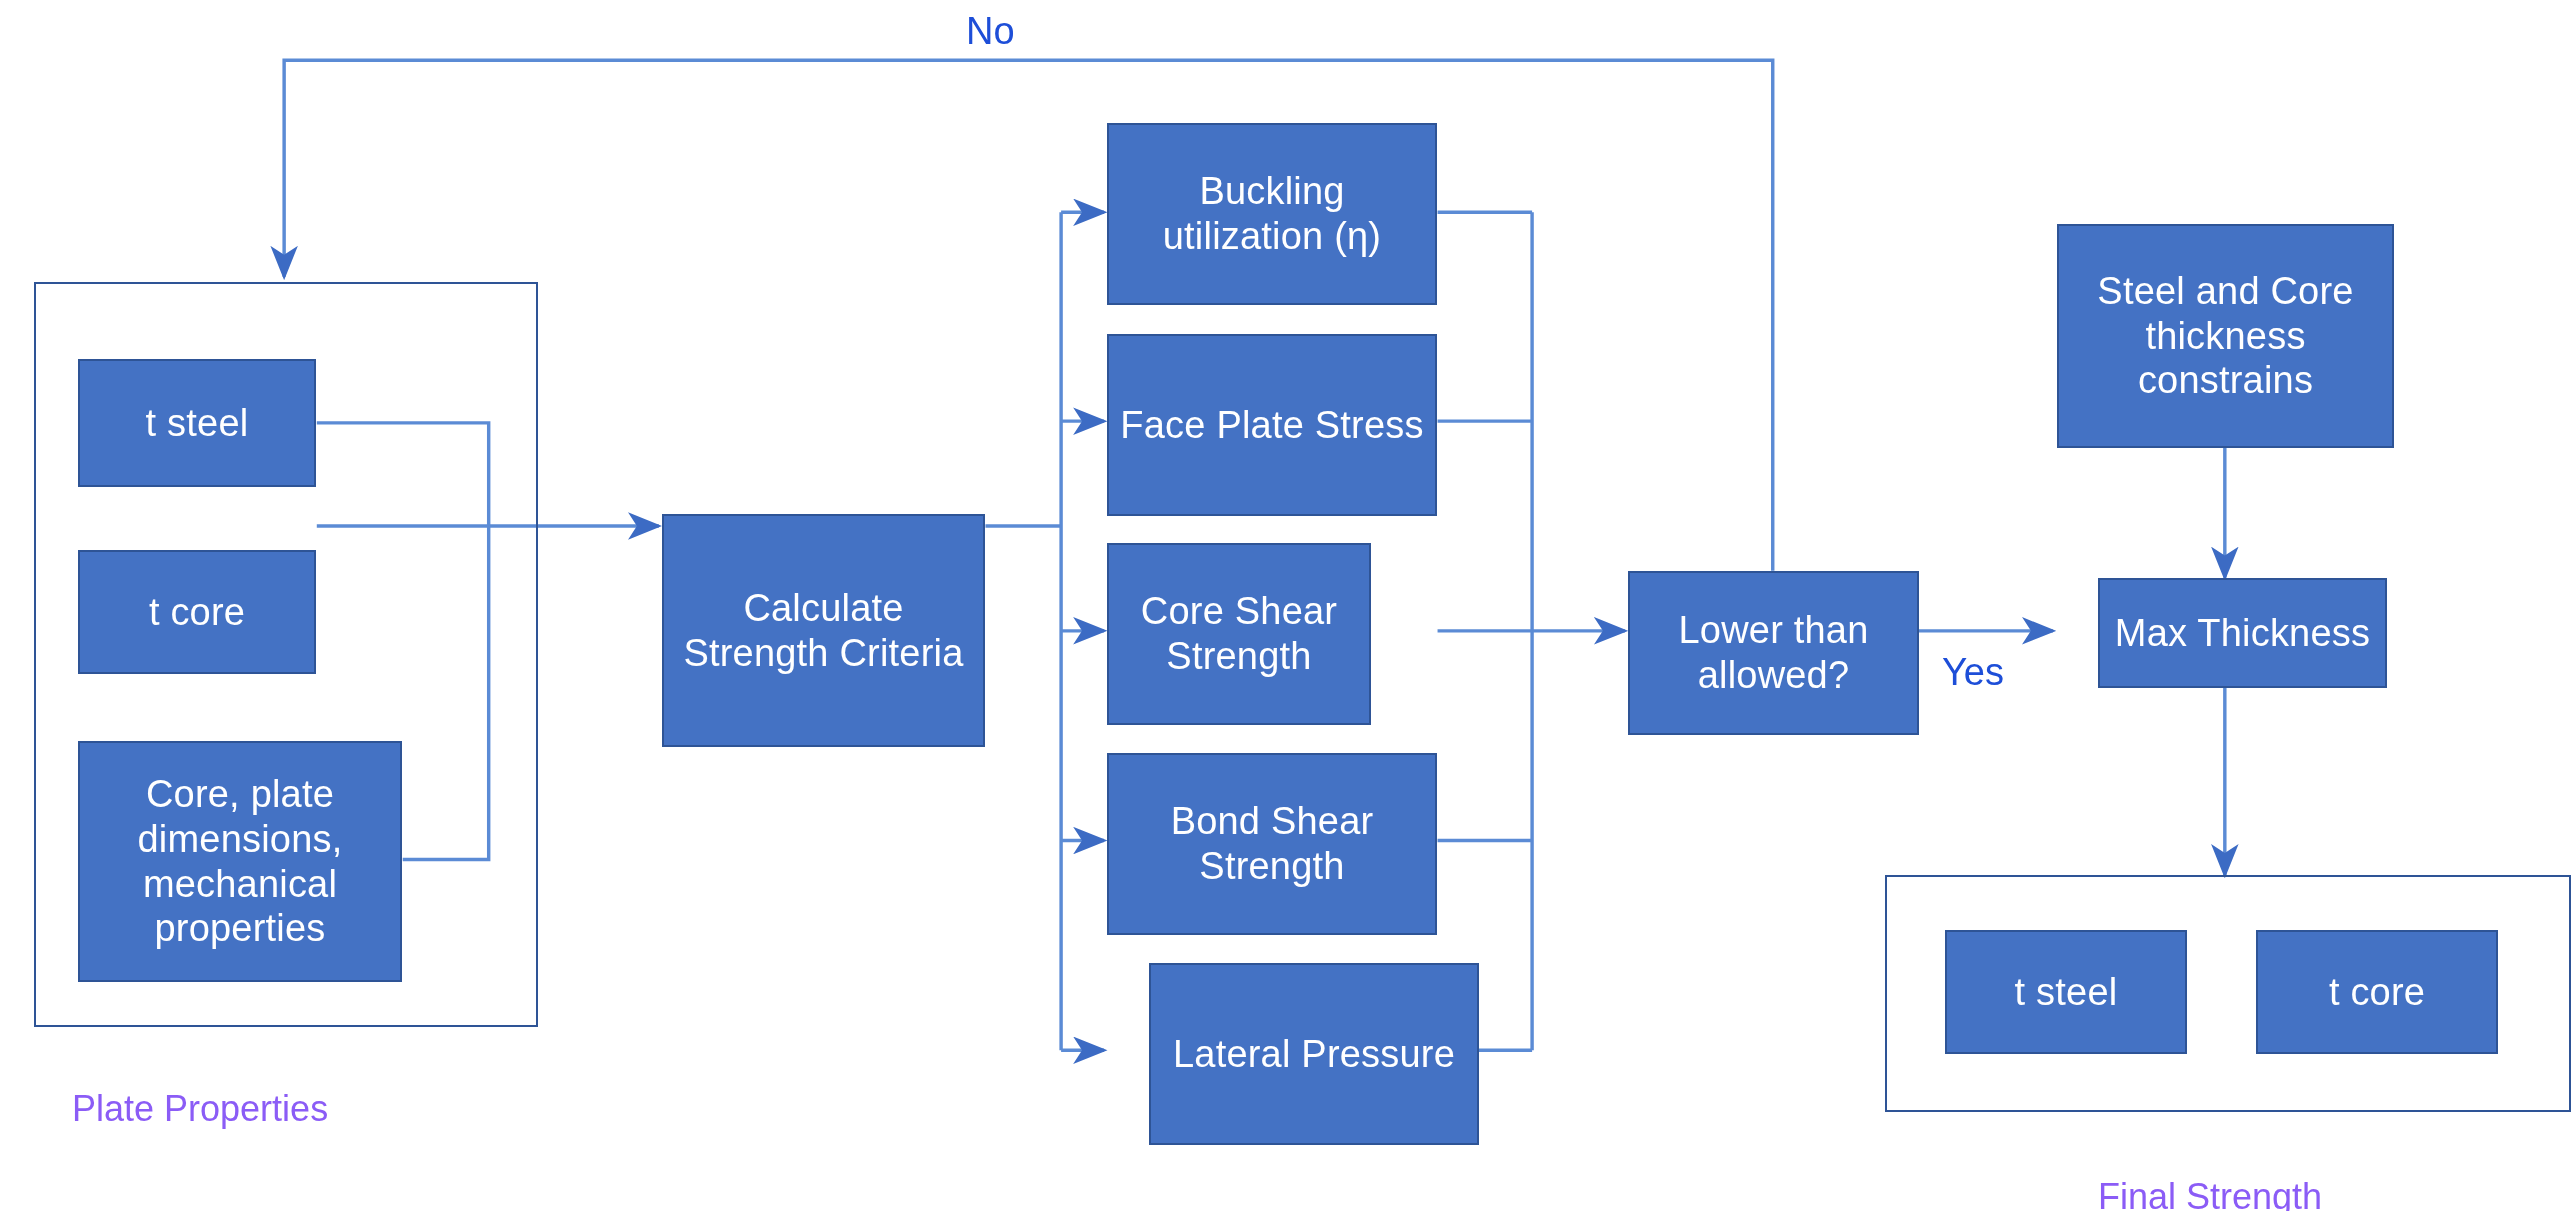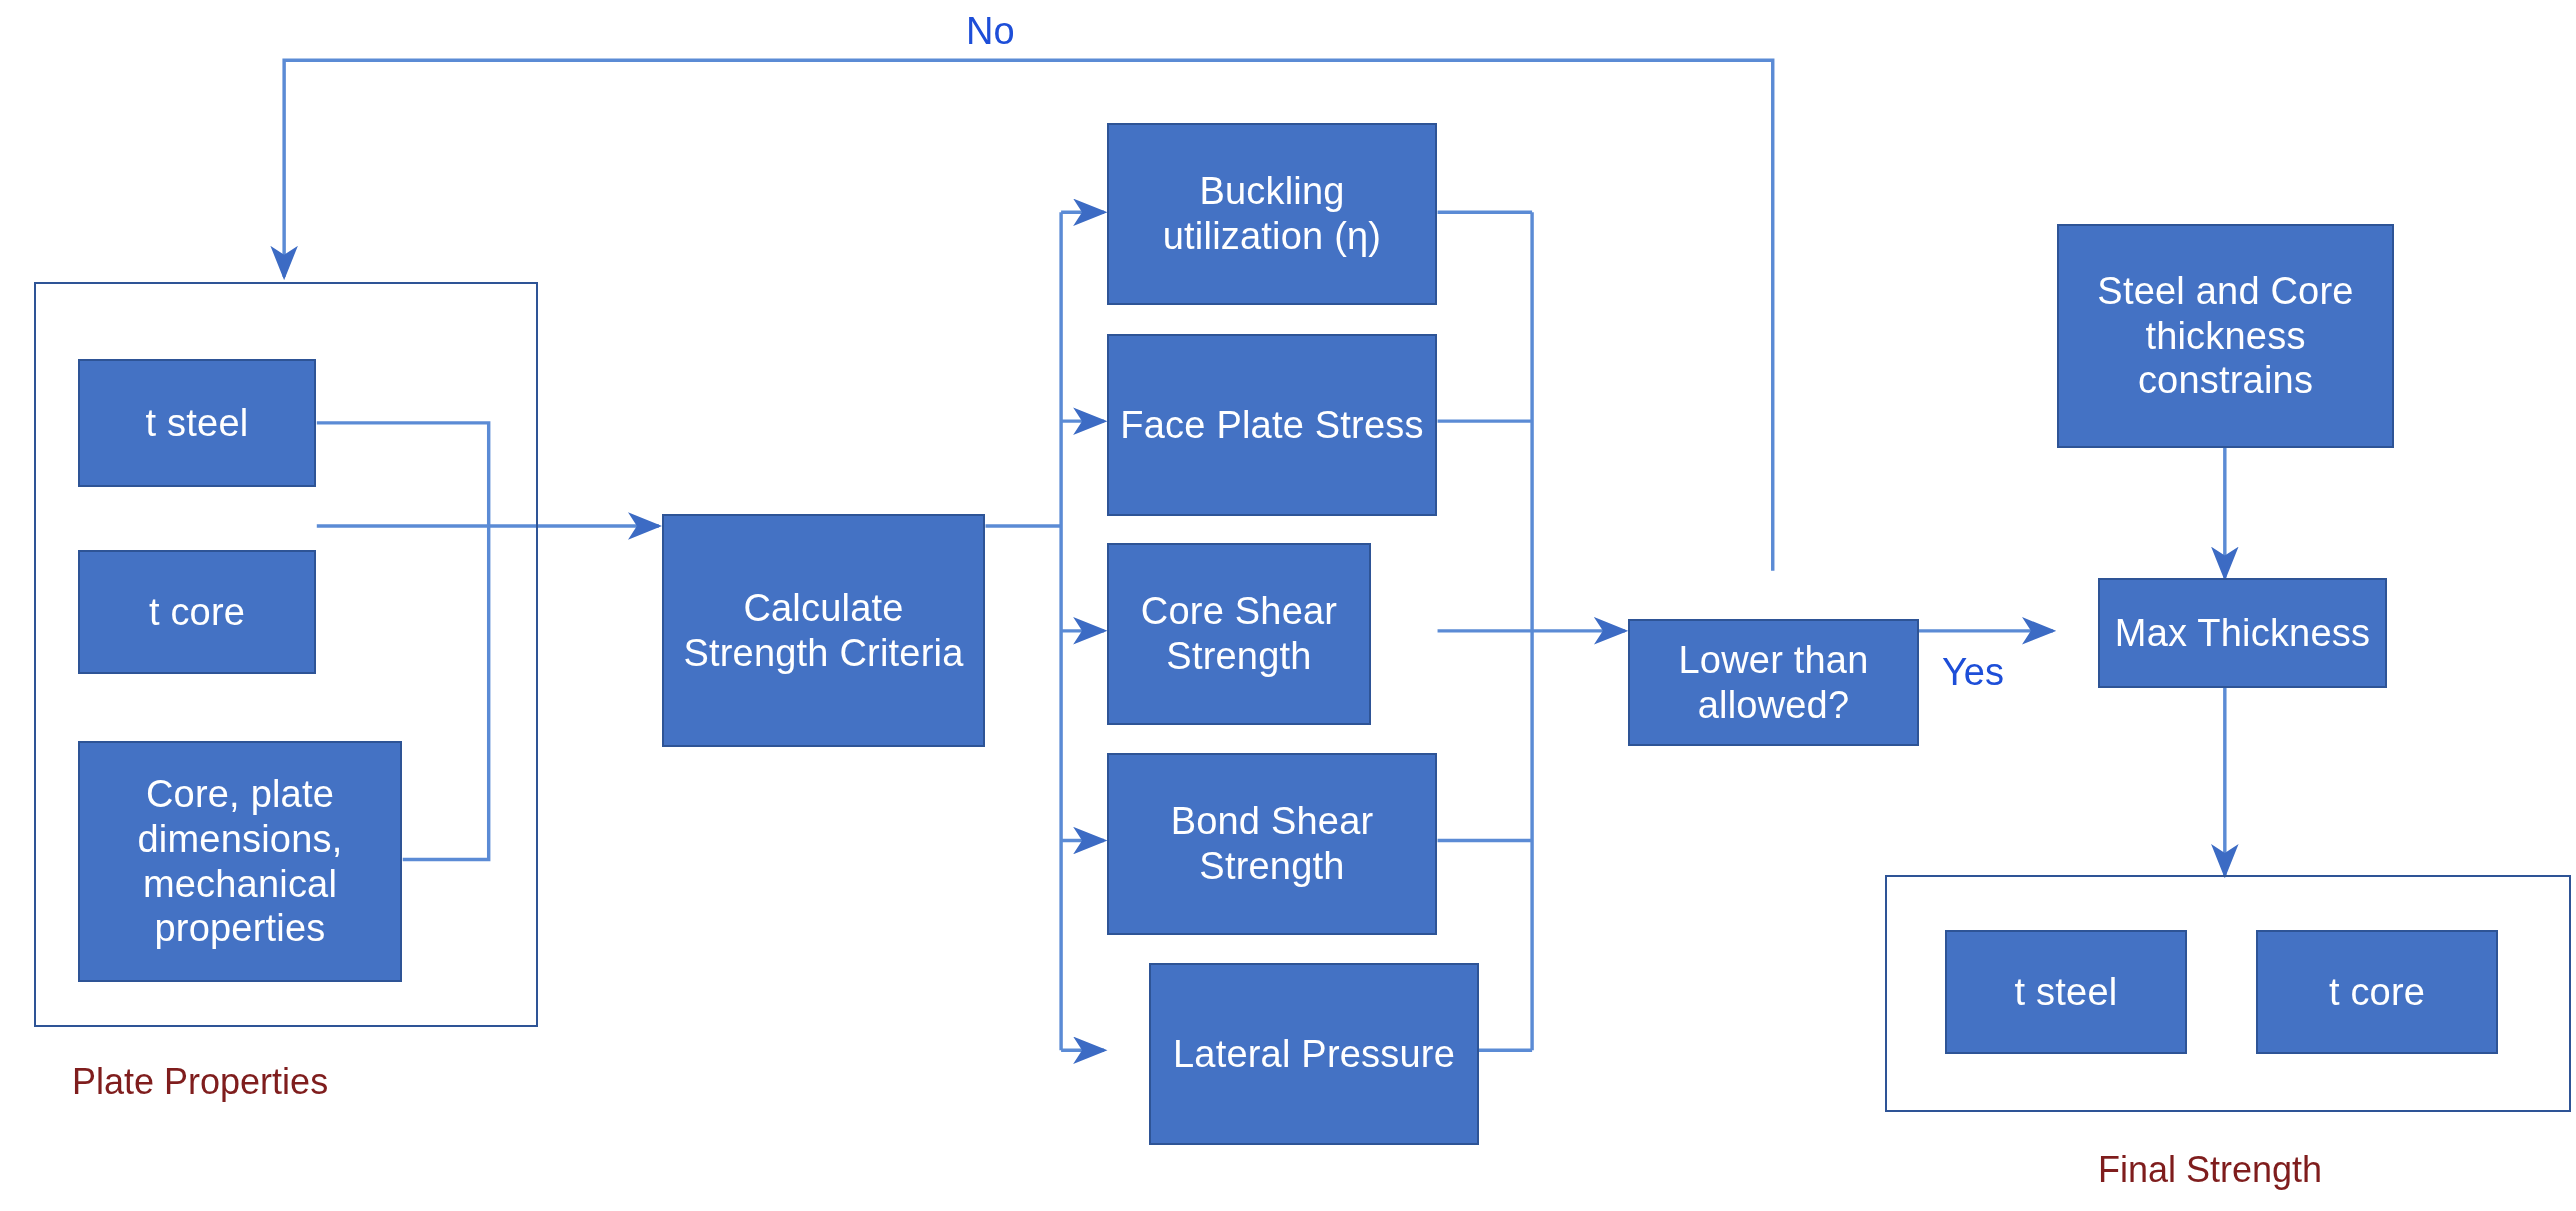--- a/index.html
+++ b/index.html
@@ -26,24 +26,25 @@
   .node span{display:block;width:100%;}
 
   .groupbox{
     position:absolute;
     box-sizing:border-box;
     background:transparent;
     border:2.6px solid #2E5496;
   }
   .caption{
     position:absolute;
-    color:#7f1d1d;
+    color:#8b5cf6;
     font-size:36px;
     white-space:nowrap;
     line-height:1;
+    margin-top:27px;
   }
   .edgelabel{
     position:absolute;
     color:#1d4ed8;
     font-size:38px;
     white-space:nowrap;
     line-height:1;
   }
 </style>
 </head>
@@ -126,21 +127,21 @@
   </div>
 
   <div class="node" style="left:1107px;top:753px;width:330px;height:182px;">
     <span>Bond Shear Strength</span>
   </div>
 
   <div class="node" style="left:1149px;top:963px;width:330px;height:182px;">
     <span>Lateral Pressure</span>
   </div>
 
-  <div class="node" style="left:1628px;top:571px;width:291px;height:127px;margin-top:48px;">
+  <div class="node" style="left:1628px;top:571px;width:291px;height:164px;">
     <span>Lower than allowed?</span>
   </div>
 
   <div class="edgelabel" style="left:1942px;top:653px;">Yes</div>
 
   <div class="edgelabel" style="left:966px;top:12px;">No</div>
 
   <div class="node" style="left:2057px;top:224px;width:337px;height:224px;">
     <span>Steel and Core thickness constrains</span>
   </div>

